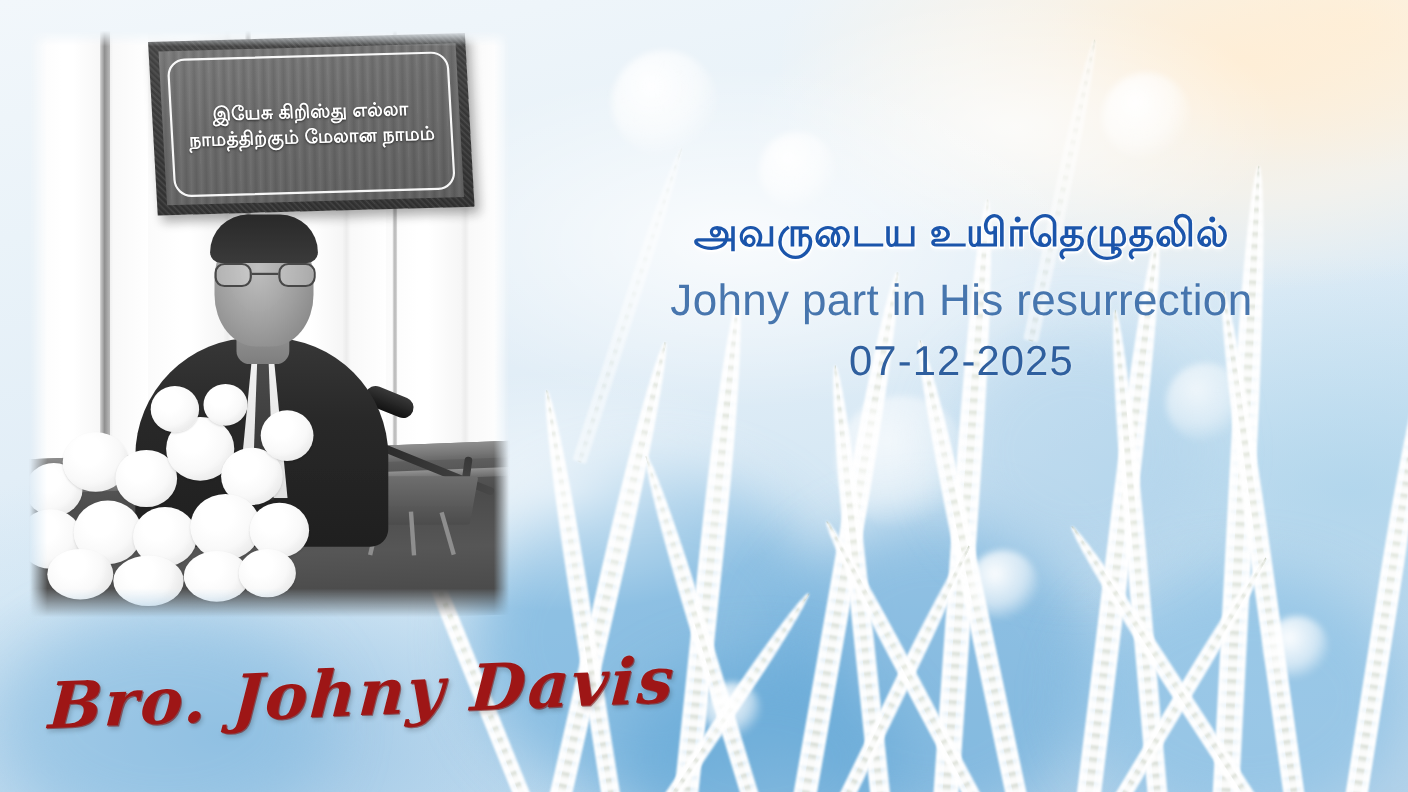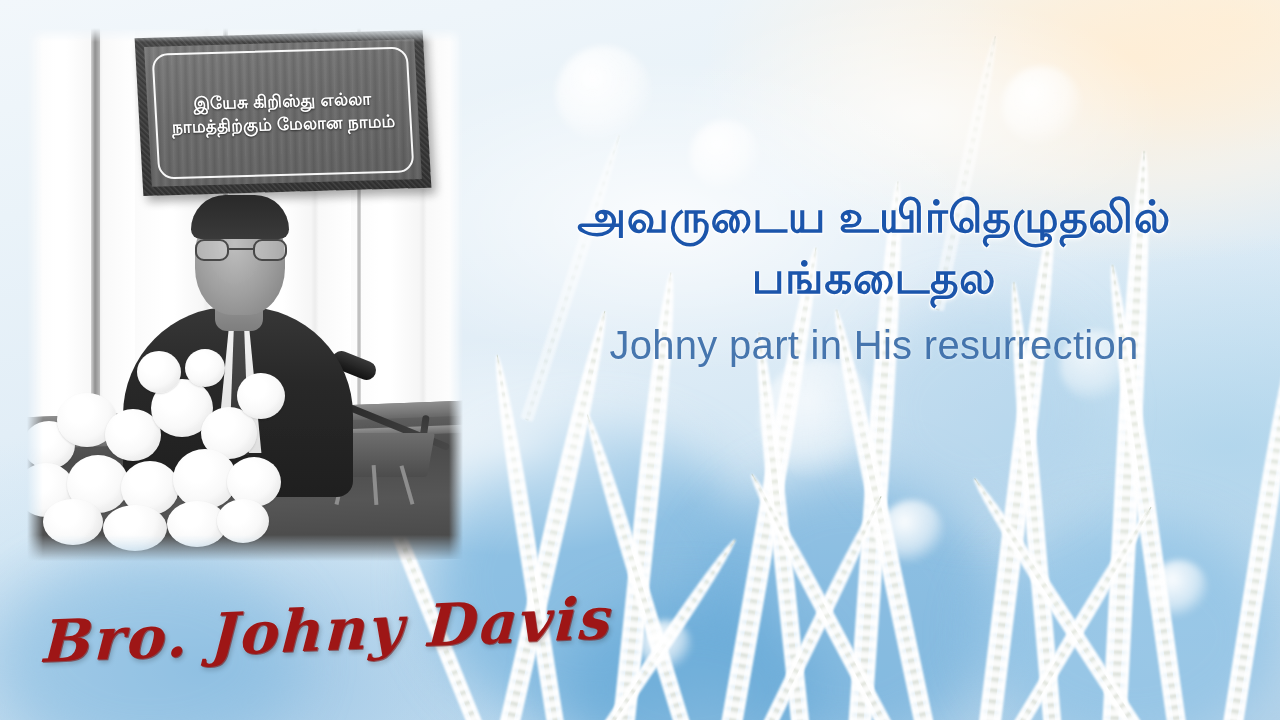--- a/index.html
+++ b/index.html
@@ -199,21 +199,21 @@
     box-shadow:0 1px 2px rgba(0,0,0,.12); }
 
   
   .text-block{
     position:absolute; left:468px; top:188px; width:812px;
     text-align:center;
   }
   .tamil-line{
     font-family:"Liberation Sans", sans-serif;
     font-weight:700;
-    font-size:44px;
+    font-size:36px;
     line-height:1.34;
     color:#1b55ab;
     letter-spacing:.5px;
     text-shadow:
        0 0 2px rgba(255,255,255,.95),
        1px 1px 0 rgba(255,255,255,.85),
       -1px 1px 0 rgba(255,255,255,.85),
        0 2px 4px rgba(255,255,255,.7);
   }
   .tamil-line.l2{ margin-top:2px; }
@@ -429,19 +429,19 @@
       <div class="pet" style="left:86px;  top:156px; width:64px; height:46px;"></div>
       <div class="pet" style="left:150px; top:152px; width:60px; height:46px;"></div>
       <div class="pet" style="left:200px; top:150px; width:52px; height:44px;"></div>
       <div class="pet" style="left:120px; top:2px;   width:44px; height:42px;"></div>
       <div class="pet" style="left:168px; top:0px;   width:40px; height:38px;"></div>
     </div>
   </div>
 
   <div class="text-block">
     <div class="tamil-line l1">அவருடைய  உயிர்தெழுதலில்</div>
-    <div class="tamil-line l2">பங்கடைதல</div>
     <div class="english-line">Johny part in His resurrection</div>
+    <div class="date-line">07-12-2025</div>
   </div>
 
   <div class="signature">Bro. Johny Davis</div>
 
 </div>
 
 </body></html>

